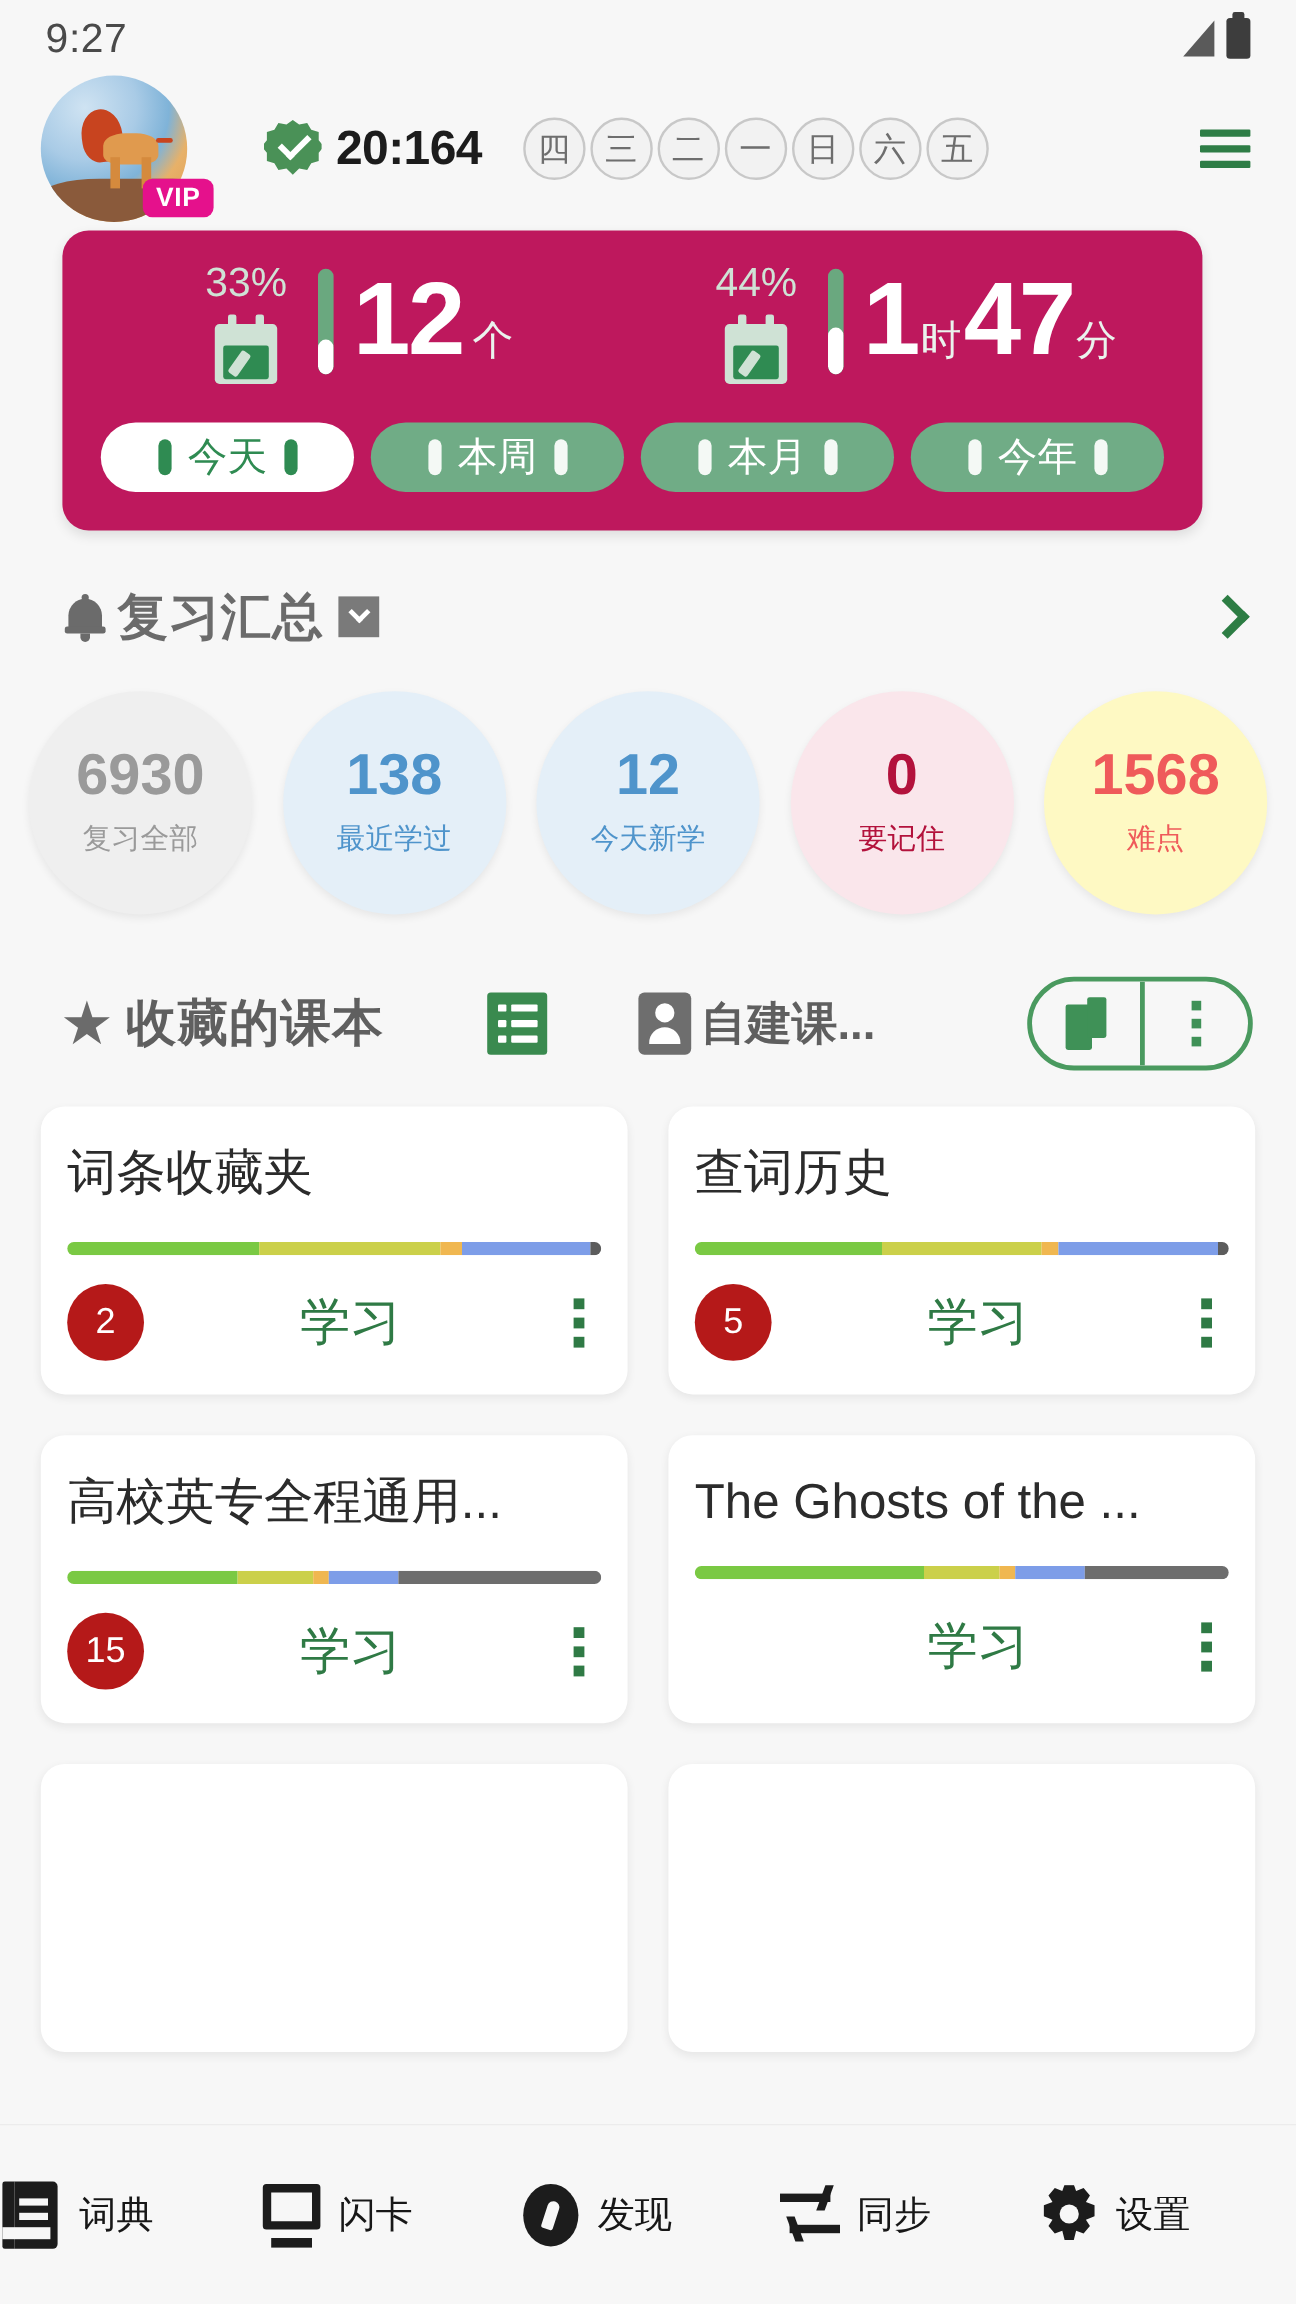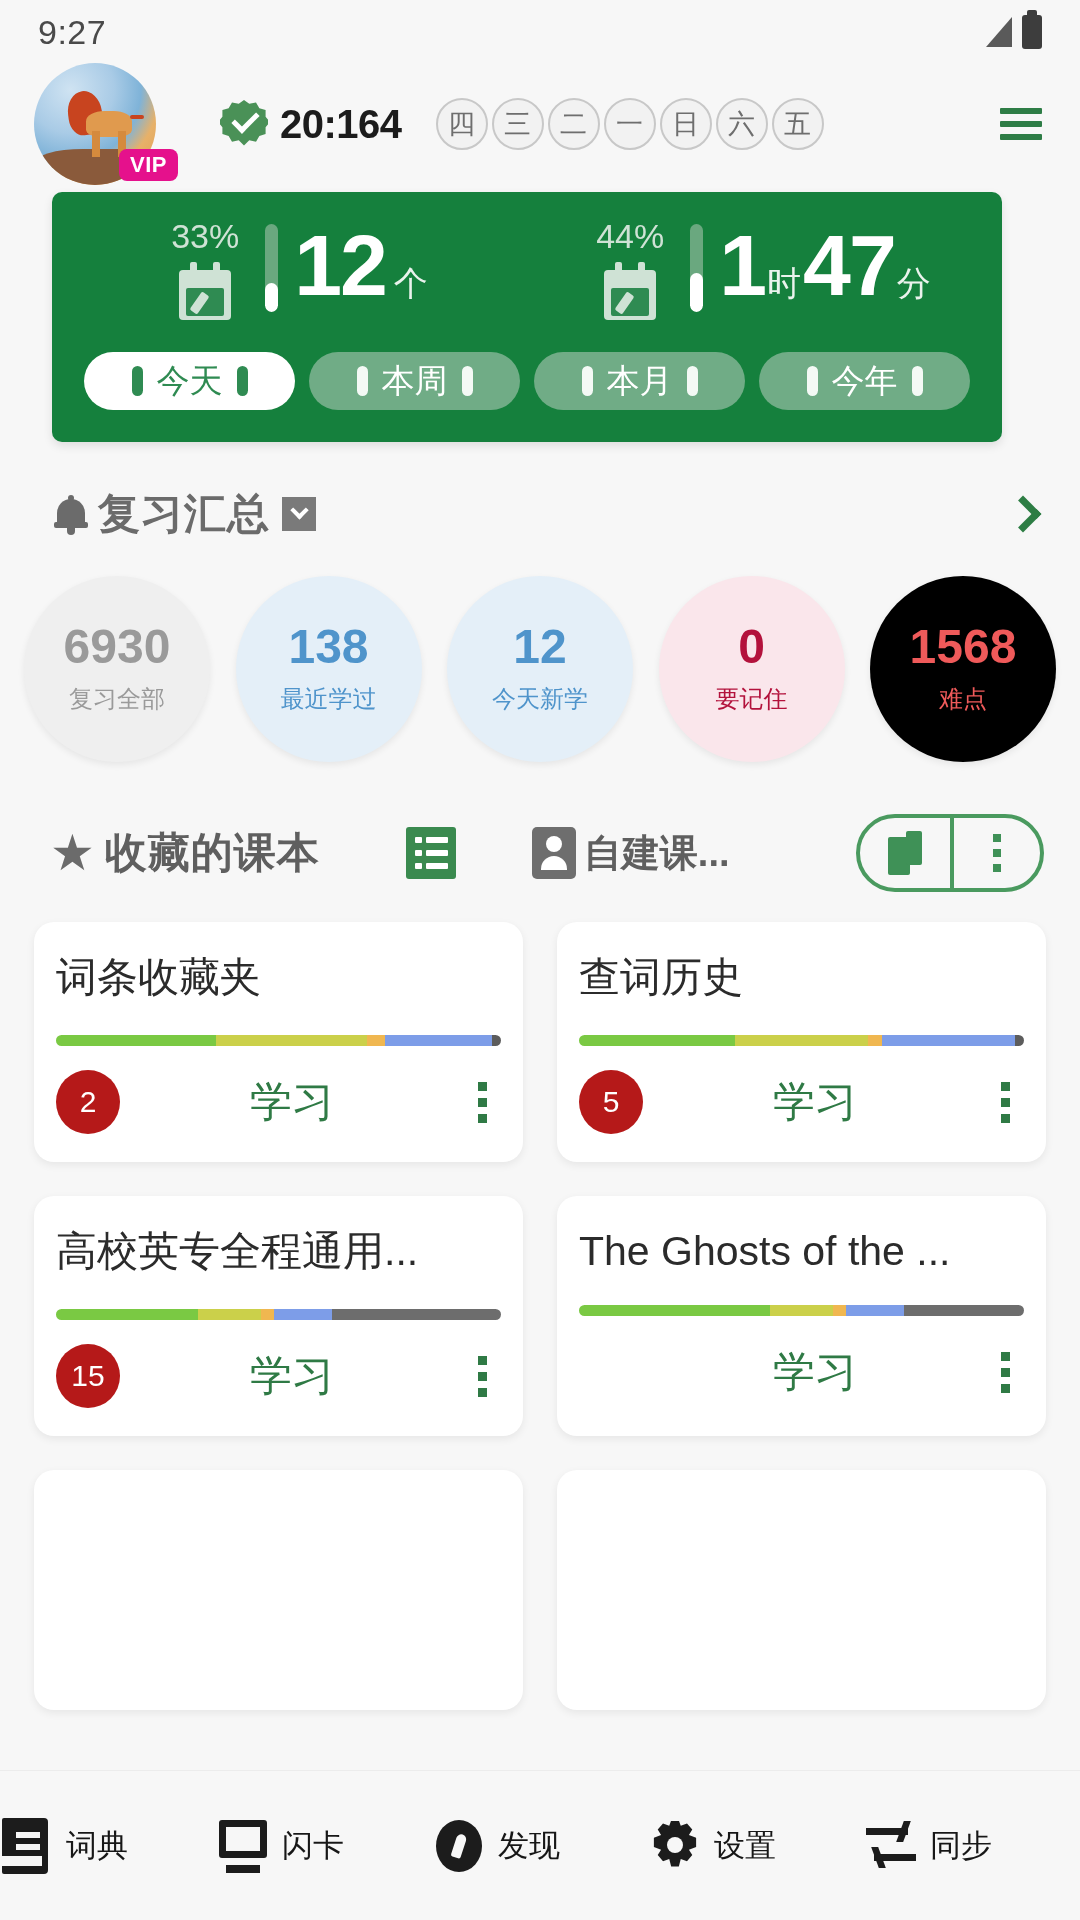--- a/index.html
+++ b/index.html
@@ -62,21 +62,21 @@
     width: 52px; height: 52px; border-radius: 50%;
     border: 2px solid #c8c8c8; color: #6e6e6e;
     display: flex; align-items: center; justify-content: center;
     font-size: 27px; background: #f2f2f2;
   }
   .menu-btn { margin-left: auto; display: flex; flex-direction: column; gap: 7px; padding: 8px; }
   .menu-btn span { display: block; width: 42px; height: 6px; background: #2e7d46; border-radius: 1px; }
 
   
   .stats-card {
-    margin: 8px 78px 0 52px; background: #15803d; border-radius: 10px;
+    margin: 8px 78px 0 52px; background: #be185d; border-radius: 22px;
     height: 250px; padding: 0 10px; position: relative;
     box-shadow: 0 4px 10px rgba(0,0,0,.10);
   }
   .stats-top { display: flex; height: 152px; }
   .stat-block { flex: 1; display: flex; align-items: center; justify-content: center; gap: 0; }
   .stat-left { display: flex; flex-direction: column; align-items: center; position: relative; width: 88px; }
   .stat-pct { font-size: 34px; color: #cfe2d5; margin-bottom: 6px; }
   .cal-icon { width: 52px; height: 58px; position: relative; }
   .cal-body { position: absolute; left:0; top:8px; width: 52px; height: 50px; background:#cfe2d5; border-radius: 4px;}
   .cal-notch1 { position:absolute; left:11px; top:0; width:7px; height:12px; background:#cfe2d5; border-radius:2px;}
@@ -339,21 +339,21 @@
     <div class="l" style="color: rgb(79, 148, 203);">最近学过</div>
   </div>
   <div class="circ" id="circ2" style="background: rgb(228, 239, 248);">
     <div class="n" style="color: rgb(79, 148, 203);">12</div>
     <div class="l" style="color: rgb(79, 148, 203);">今天新学</div>
   </div>
   <div class="circ" id="circ3" style="background: rgb(250, 230, 235);">
     <div class="n" style="color: rgb(179, 18, 60);">0</div>
     <div class="l" style="color: rgb(179, 18, 60);">要记住</div>
   </div>
-  <div class="circ" id="circ4" style="background: #000000;">
+  <div class="circ" id="circ4" style="background: #fef9c3;">
     <div class="n" style="color: rgb(239, 90, 90);">1568</div>
     <div class="l" style="color: rgb(239, 90, 90);">难点</div>
   </div>
 </div>
 
 <div class="books-head">
   <div class="star">★</div>
   <div class="books-title">收藏的课本</div>
   <div class="list-icon">
     <i class="dot"></i>
@@ -490,28 +490,28 @@
     <div class="nav-label">闪卡</div>
   </div>
   <div class="nav-item">
     <div class="ni ni-comp">
       <div class="c"></div>
         <div class="nd"></div>
     </div>
     <div class="nav-label">发现</div>
   </div>
   <div class="nav-item">
-    <div class="ni ni-gear">
-      <div class="g"></div>
-        <div class="h"></div>
-    </div>
-    <div class="nav-label">设置</div>
-  </div>
-  <div class="nav-item">
     <div class="ni ni-sync">
       <div class="a1"></div>
         <div class="a1h"></div>
         <div class="a2"></div>
         <div class="a2h"></div>
     </div>
     <div class="nav-label">同步</div>
   </div>
+  <div class="nav-item">
+    <div class="ni ni-gear">
+      <div class="g"></div>
+        <div class="h"></div>
+    </div>
+    <div class="nav-label">设置</div>
+  </div>
 </div>
 
 </body></html>

